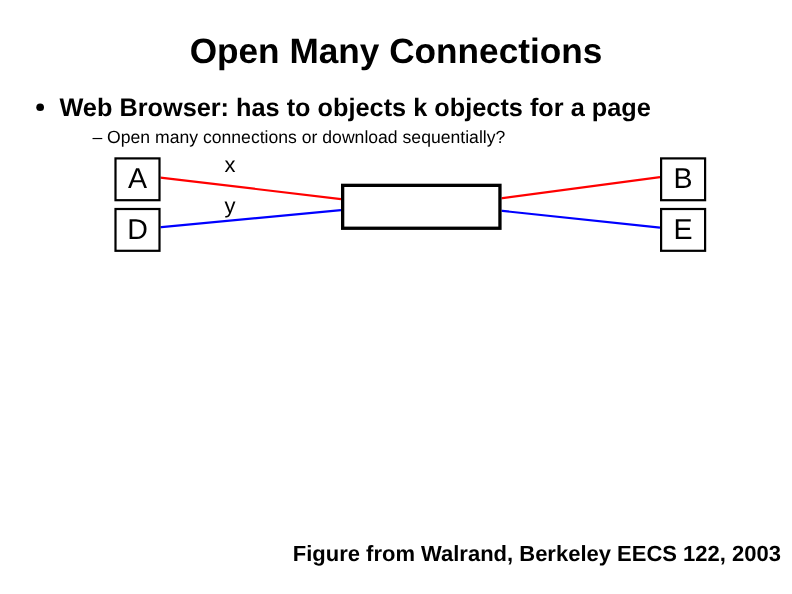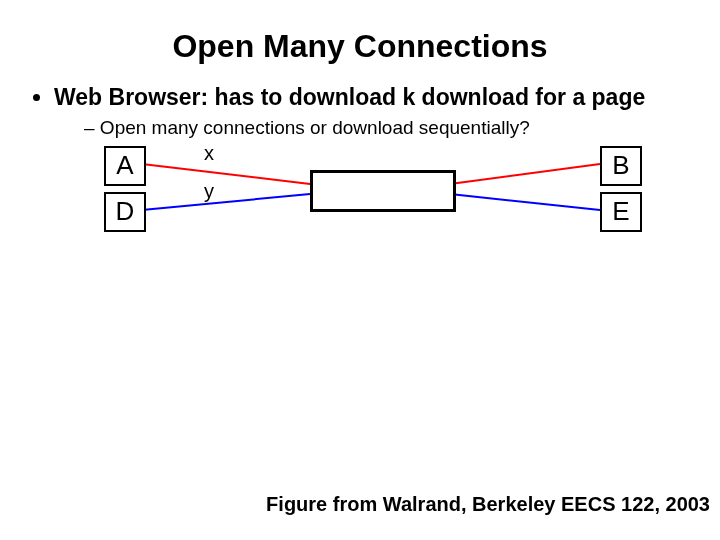--- a/index.html
+++ b/index.html
@@ -34,21 +34,21 @@
     font-weight: bold;
     margin-bottom: 4px;
     line-height: 1.25;
   }
   ul.sub {
     list-style: none;
     padding-left: 30px;
     margin: 4px 0 0 0;
   }
   ul.sub > li {
-    font-size: 19px;
+    font-size: 16px;
     font-weight: normal;
     margin: 2px 0;
     line-height: 1.3;
   }
   ul.sub > li::before {
     content: "– ";
   }
   .diagram {
     position: relative;
     width: 560px;
@@ -94,21 +94,21 @@
 </style>
 </head>
 <body>
 
 <div class="slide">
 
   <div class="title">Open Many Connections</div>
 
   <ul class="top">
     <li>
-      <span>Web Browser: has to download k download for a page</span>
+      <span>Web Browser: has to objects k objects for a page</span>
       <ul class="sub">
         <li>Open many connections or download sequentially?</li>
       </ul>
     </li>
   </ul>
 
   <div class="diagram">
     <svg class="lines">
       <line x1="42" y1="20" x2="210" y2="40" stroke="#ff0000" stroke-width="2"></line>
       <line x1="42" y1="66" x2="210" y2="50" stroke="#0000ff" stroke-width="2"></line>

